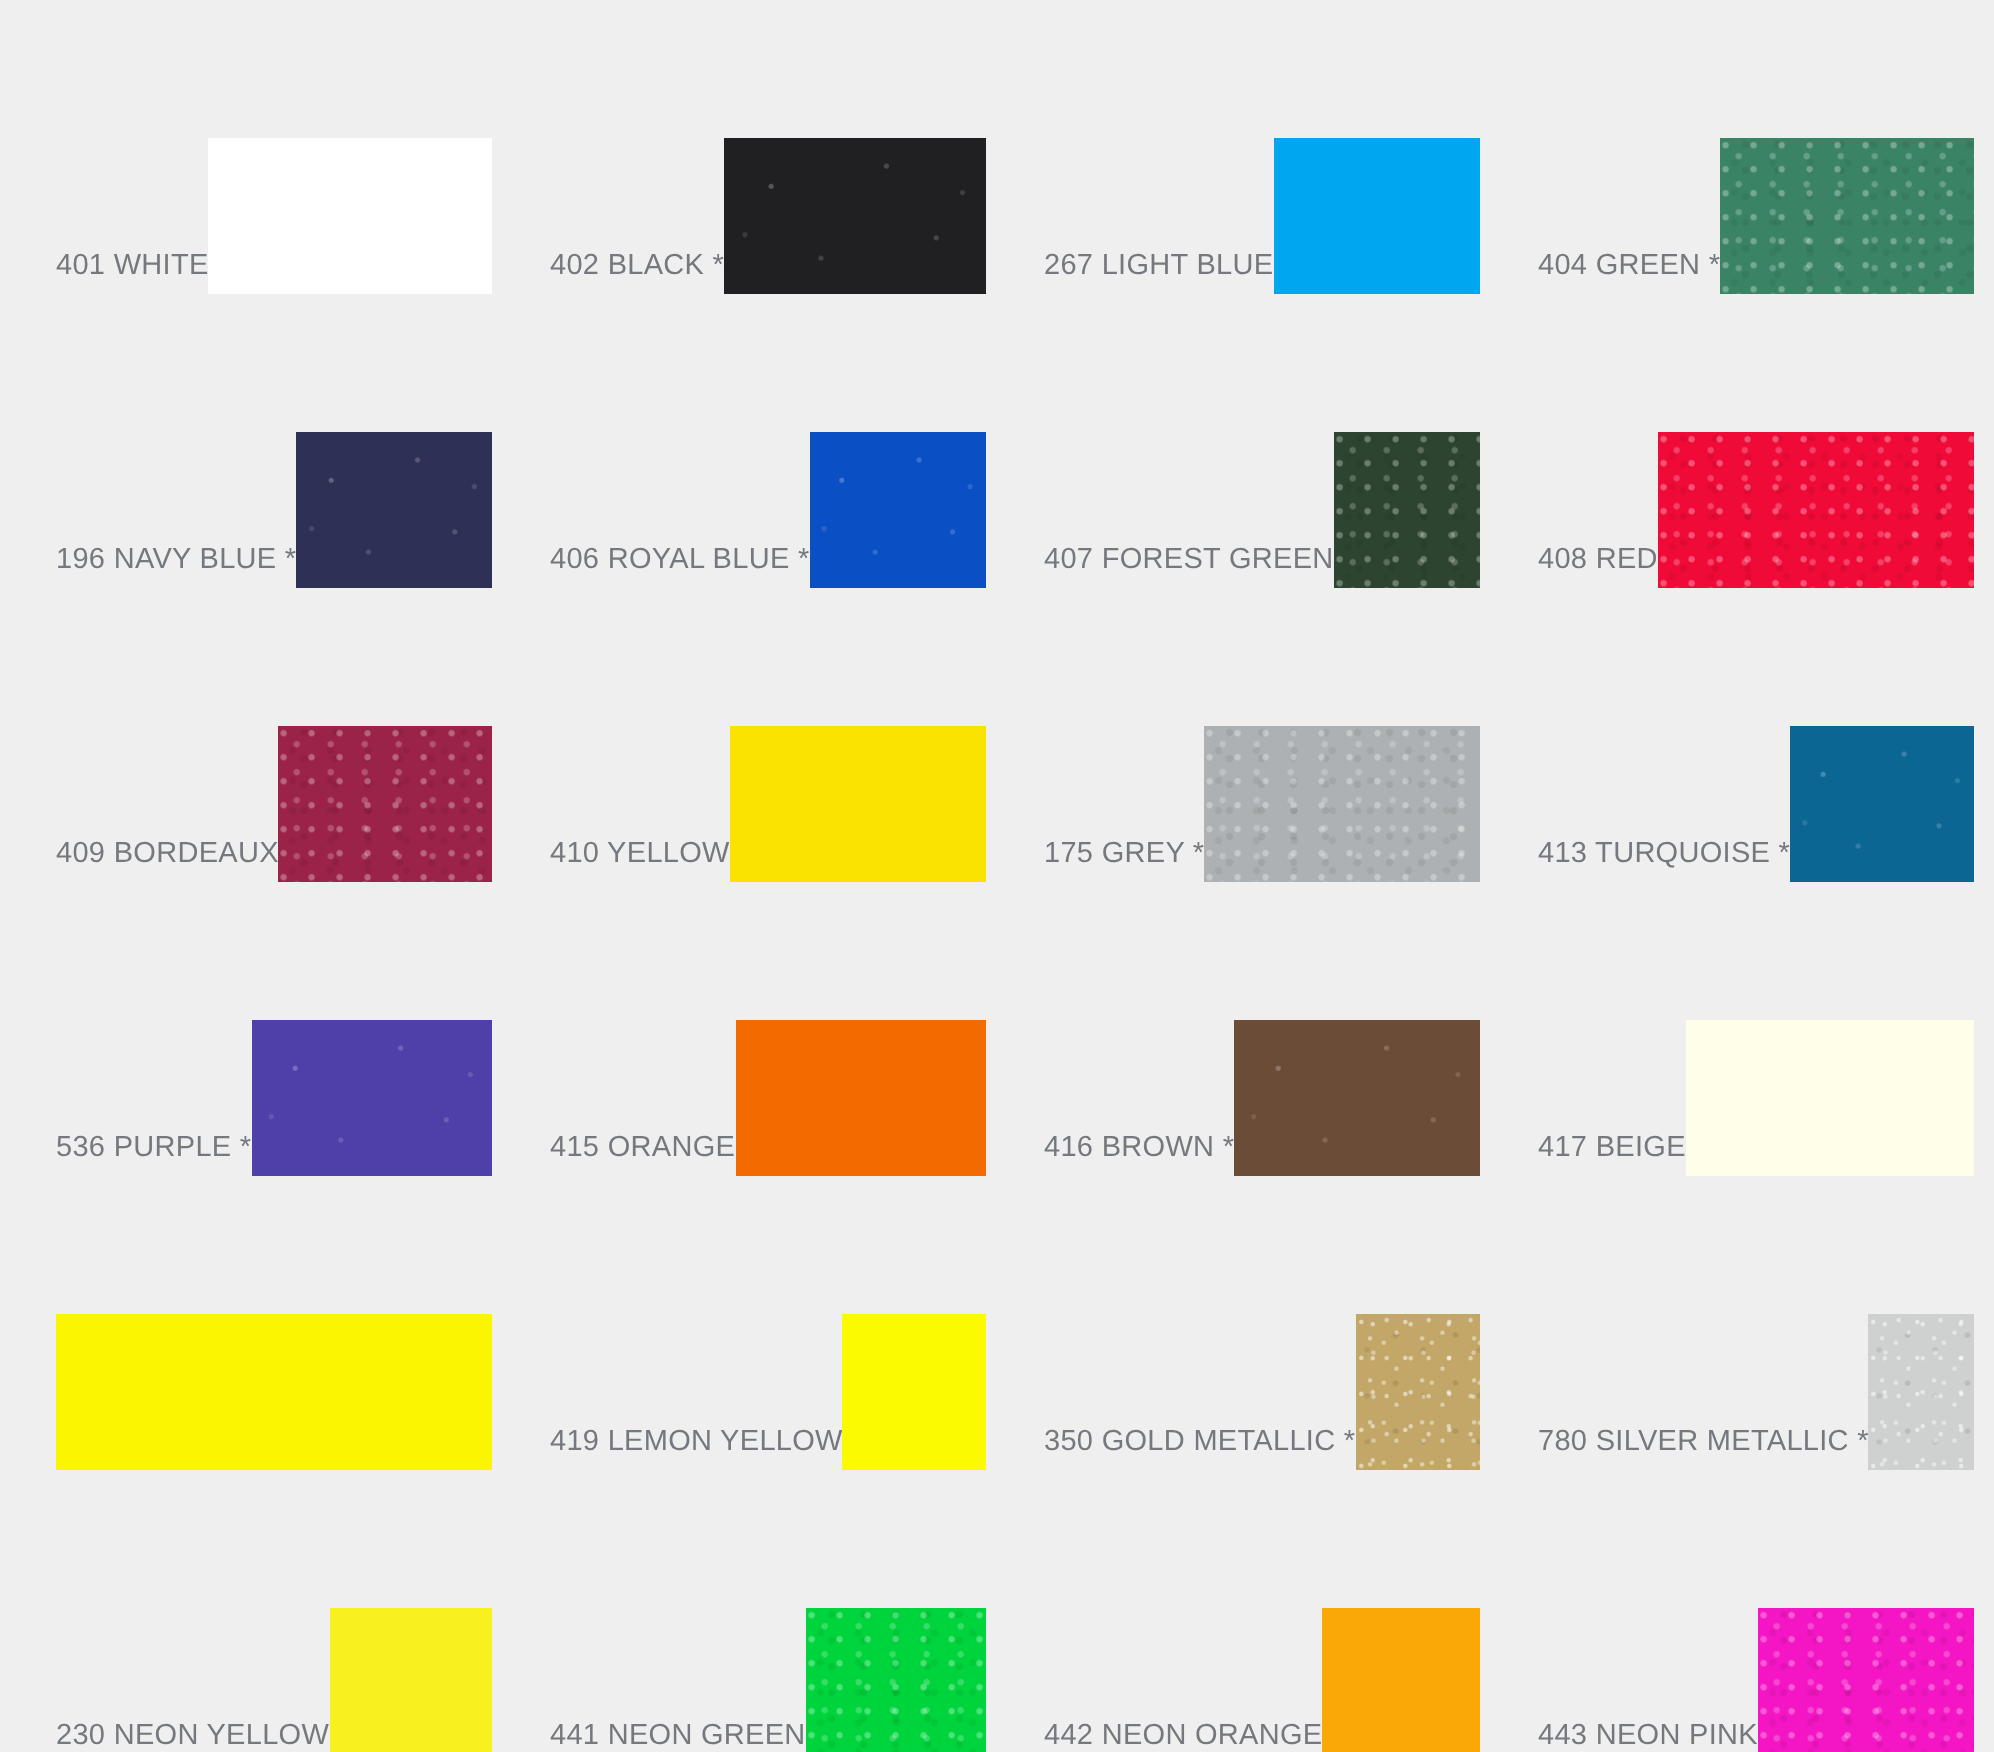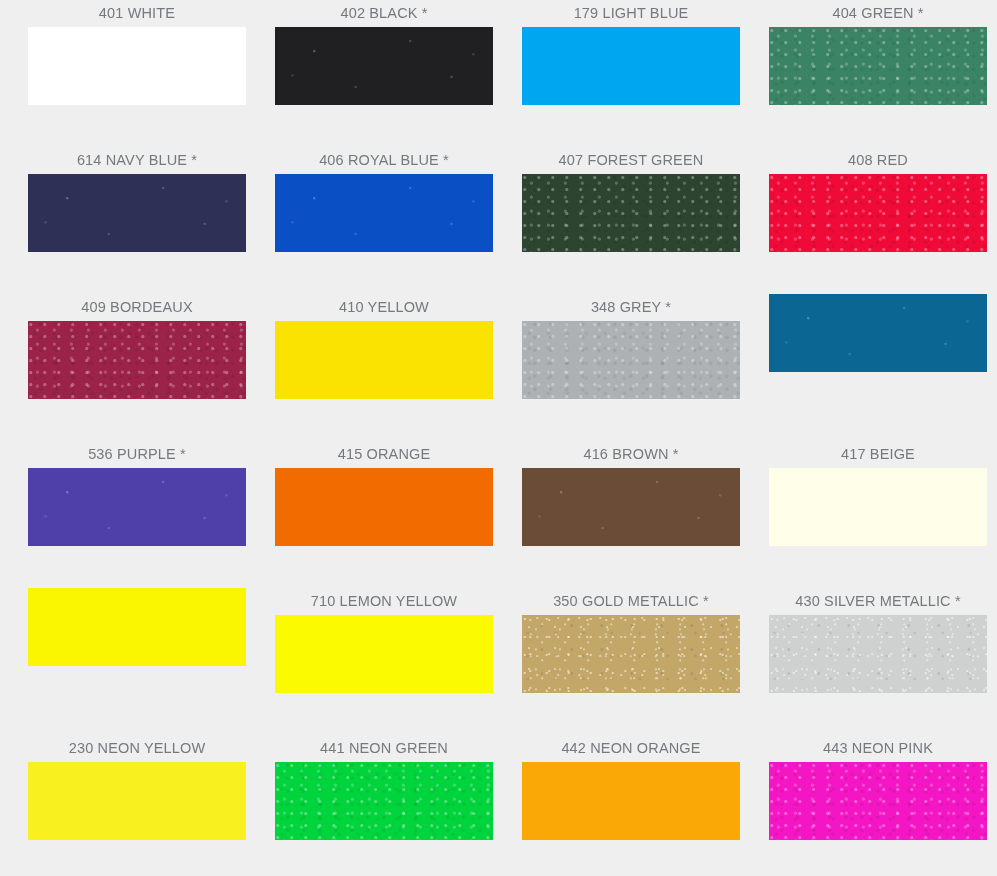--- a/index.html
+++ b/index.html
@@ -18,22 +18,22 @@
     display: grid;
     grid-template-columns: repeat(4, 234px);
     grid-auto-rows: 147px;
     column-gap: 13px;
     row-gap: 0px;
     padding: 0 12px;
     box-sizing: border-box;
   }
   .swatch-cell {
     display: flex;
-    flex-direction: column;
-    align-items: center;
+    flex-direction: row;
+    align-items: flex-end;
     padding-left: 16px;
   }
   .swatch-label {
     font-size: 14.5px;
     line-height: 16px;
     color: #75797e;
     text-align: right;
     letter-spacing: 0.15px;
     white-space: nowrap;
     padding-top: 5px;
@@ -93,29 +93,29 @@
 <div id="swatch-grid">
     <div class="swatch-cell">
       <div class="swatch-label">401 WHITE</div>
       <div class="swatch-chip" style="background: rgb(255, 255, 255);"></div>
     </div>
     <div class="swatch-cell">
       <div class="swatch-label">402 BLACK *</div>
       <div class="swatch-chip tex-speck" style="background: rgb(32, 31, 33);"></div>
     </div>
     <div class="swatch-cell">
-      <div class="swatch-label">179 LIGHT BLUE</div>
+      <div class="swatch-label">267 LIGHT BLUE</div>
       <div class="swatch-chip" style="background: rgb(0, 166, 240);"></div>
     </div>
     <div class="swatch-cell">
       <div class="swatch-label">404 GREEN *</div>
       <div class="swatch-chip tex-noise" style="background: rgb(58, 132, 101);"></div>
     </div>
     <div class="swatch-cell">
-      <div class="swatch-label">614 NAVY BLUE *</div>
+      <div class="swatch-label">196 NAVY BLUE *</div>
       <div class="swatch-chip tex-speck" style="background: rgb(46, 49, 85);"></div>
     </div>
     <div class="swatch-cell">
       <div class="swatch-label">406 ROYAL BLUE *</div>
       <div class="swatch-chip tex-speck" style="background: rgb(11, 79, 196);"></div>
     </div>
     <div class="swatch-cell">
       <div class="swatch-label">407 FOREST GREEN</div>
       <div class="swatch-chip tex-noise" style="background: rgb(45, 69, 48);"></div>
     </div>
@@ -125,24 +125,25 @@
     </div>
     <div class="swatch-cell">
       <div class="swatch-label">409 BORDEAUX</div>
       <div class="swatch-chip tex-noise" style="background: rgb(155, 34, 72);"></div>
     </div>
     <div class="swatch-cell">
       <div class="swatch-label">410 YELLOW</div>
       <div class="swatch-chip" style="background: rgb(250, 227, 0);"></div>
     </div>
     <div class="swatch-cell">
-      <div class="swatch-label">348 GREY *</div>
+      <div class="swatch-label">175 GREY *</div>
       <div class="swatch-chip tex-noise" style="background: rgb(173, 177, 179);"></div>
     </div>
     <div class="swatch-cell">
+      <div class="swatch-label">413 TURQUOISE *</div>
       <div class="swatch-chip tex-speck" style="background: rgb(12, 102, 148);"></div>
     </div>
     <div class="swatch-cell">
       <div class="swatch-label">536 PURPLE *</div>
       <div class="swatch-chip tex-speck" style="background: rgb(79, 63, 168);"></div>
     </div>
     <div class="swatch-cell">
       <div class="swatch-label">415 ORANGE</div>
       <div class="swatch-chip" style="background: rgb(242, 107, 0);"></div>
     </div>
@@ -151,29 +152,29 @@
       <div class="swatch-chip tex-speck" style="background: rgb(107, 76, 54);"></div>
     </div>
     <div class="swatch-cell">
       <div class="swatch-label">417 BEIGE</div>
       <div class="swatch-chip" style="background: rgb(255, 254, 232);"></div>
     </div>
     <div class="swatch-cell">
       <div class="swatch-chip" style="background: rgb(250, 245, 0);"></div>
     </div>
     <div class="swatch-cell">
-      <div class="swatch-label">710 LEMON YELLOW</div>
+      <div class="swatch-label">419 LEMON YELLOW</div>
       <div class="swatch-chip" style="background: rgb(252, 250, 0);"></div>
     </div>
     <div class="swatch-cell">
       <div class="swatch-label">350 GOLD METALLIC *</div>
       <div class="swatch-chip tex-metal" style="background: rgb(194, 167, 104);"></div>
     </div>
     <div class="swatch-cell">
-      <div class="swatch-label">430 SILVER METALLIC *</div>
+      <div class="swatch-label">780 SILVER METALLIC *</div>
       <div class="swatch-chip tex-metal" style="background: rgb(207, 208, 208);"></div>
     </div>
     <div class="swatch-cell">
       <div class="swatch-label">230 NEON YELLOW</div>
       <div class="swatch-chip" style="background: rgb(249, 240, 32);"></div>
     </div>
     <div class="swatch-cell">
       <div class="swatch-label">441 NEON GREEN</div>
       <div class="swatch-chip tex-noise" style="background: rgb(0, 212, 60);"></div>
     </div>

